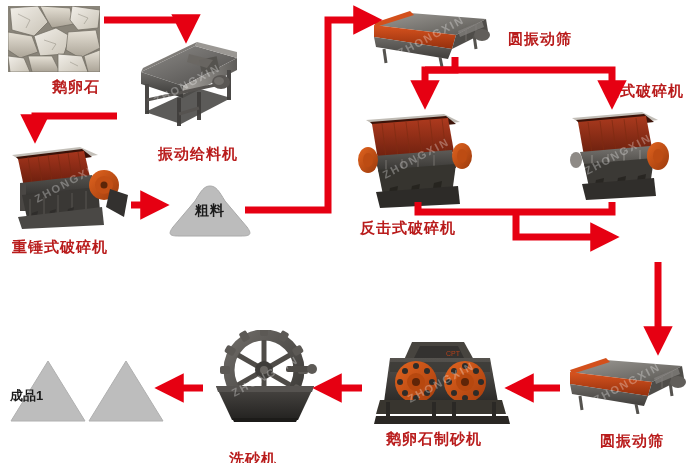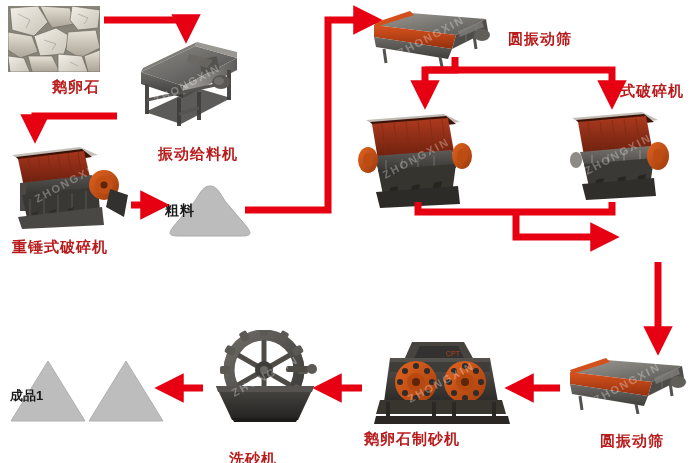--- a/index.html
+++ b/index.html
@@ -12,21 +12,21 @@
   .node{position:absolute;}
   .lbl{
     position:absolute;color:#b91c1c;font-weight:bold;
     white-space:nowrap;letter-spacing:1px;
   }
   .lbl-md{font-size:15px;}
 
   
   .pile{
     position:absolute;
-    display:flex;align-items:center;
+    display:flex;align-items:center;justify-content:center;
   }
   .pile .ptxt{
     position:relative;z-index:3;color:#1a1a1a;font-size:14px;font-weight:bold;
     letter-spacing:1px;
   }
   .pile .pshape{
     position:absolute;left:0;top:0;width:100%;height:100%;z-index:1;
   }
   
   .tri{position:absolute;}
@@ -297,20 +297,21 @@
 
       <polygon points="18,84 100,78 102,96 22,100" fill="#2d2b28"></polygon>
 
       <ellipse cx="10" cy="52" rx="10" ry="13" fill="url(#icO)"></ellipse>
       <ellipse cx="10" cy="52" rx="5" ry="7" fill="#bd4c13"></ellipse>
       <ellipse cx="104" cy="48" rx="10" ry="13" fill="url(#icO)"></ellipse>
       <ellipse cx="104" cy="48" rx="5" ry="7" fill="#bd4c13"></ellipse>
     </svg>
     <div class="wm">ZHONGXIN</div>
   </div>
+  <div class="lbl lbl-md" style="left:360px;top:219px;">反击式破碎机</div>
 
   <div class="mach" style="left:562px;top:108px;">
     <svg width="112" height="92" viewBox="0 0 112 92">
       <defs>
         <linearGradient id="hmR" x1="0" y1="0" x2="0" y2="1">
           <stop offset="0" stop-color="#ab3a1e"></stop>
             <stop offset="1" stop-color="#681f0e"></stop>
         </linearGradient>
         <linearGradient id="hmD" x1="0" y1="0" x2="0" y2="1">
           <stop offset="0" stop-color="#777470"></stop>
@@ -442,21 +443,21 @@
       <g stroke="#2a2825" stroke-width="4">
         <path d="M20 62 L20 80"></path>
           <path d="M126 62 L126 80"></path>
         <path d="M66 62 L66 78"></path>
           <path d="M86 62 L86 78"></path>
       </g>
       <polygon points="8,76 140,76 142,84 6,84" fill="#2a2724"></polygon>
     </svg>
     <div class="wm">ZHONGXIN</div>
   </div>
-  <div class="lbl lbl-md" style="left:364px;top:430px;">鹅卵石制砂机</div>
+  <div class="lbl lbl-md" style="left:386px;top:430px;">鹅卵石制砂机</div>
 
   <div class="mach" style="left:208px;top:330px;">
     <svg width="114" height="92" viewBox="0 0 114 92">
       <defs>
         <linearGradient id="swW" x1="0" y1="0" x2="1" y2="1">
           <stop offset="0" stop-color="#6e6b67"></stop>
             <stop offset="1" stop-color="#3b3936"></stop>
         </linearGradient>
         <linearGradient id="swT" x1="0" y1="0" x2="0" y2="1">
           <stop offset="0" stop-color="#4a4744"></stop>

